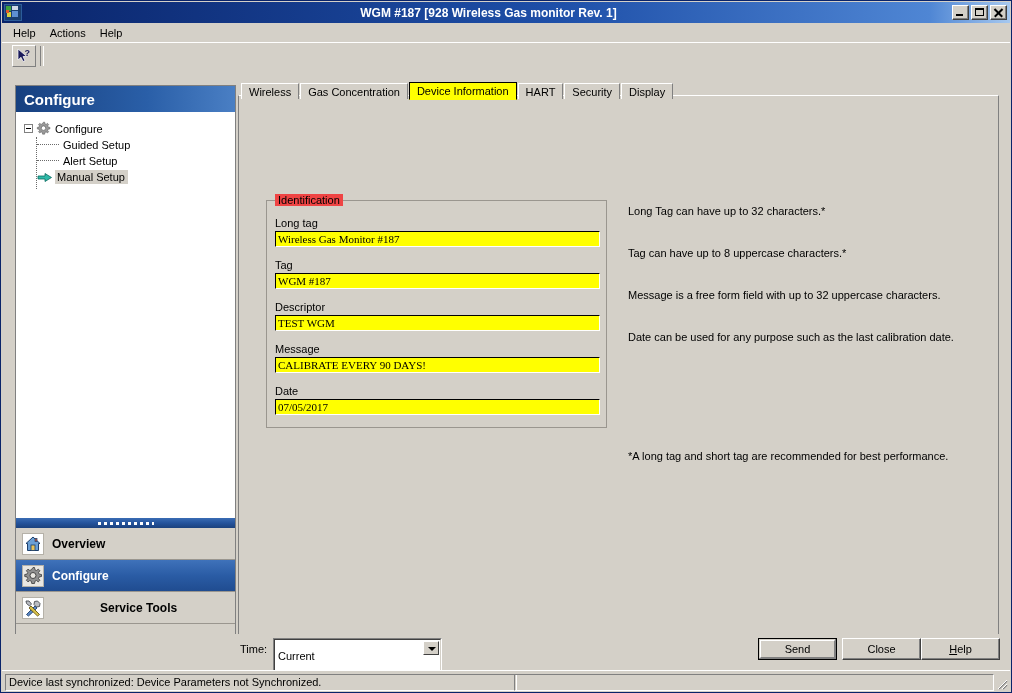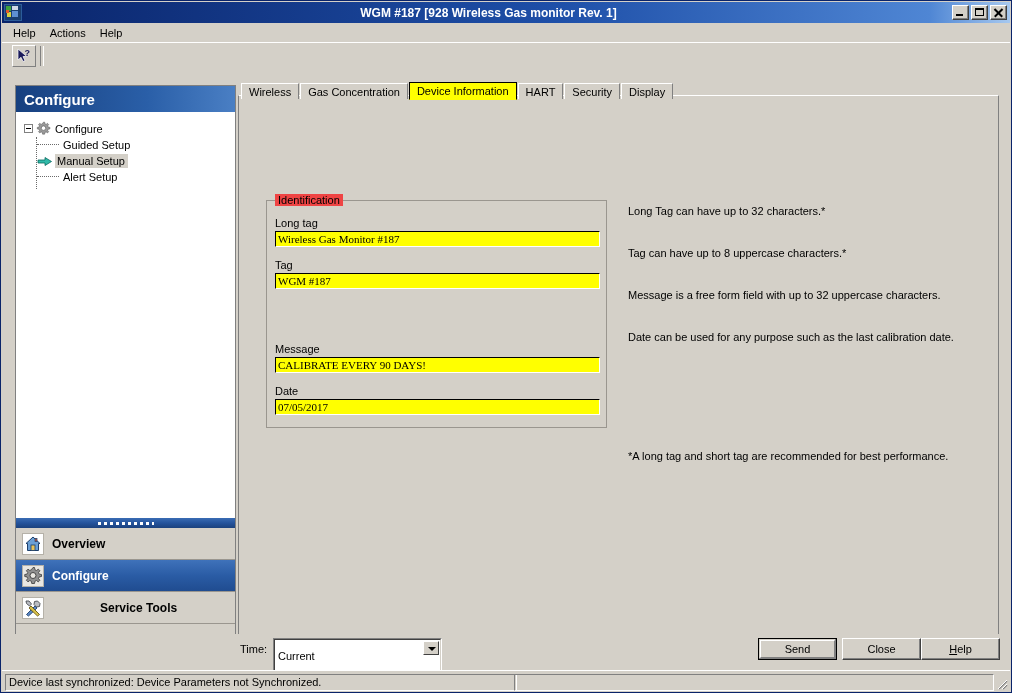--- a/index.html
+++ b/index.html
@@ -601,30 +601,30 @@
             <circle cx="8" cy="7.6" r="2.4" fill="#ffffff" stroke="#5a5a5a" stroke-width="0.7"></circle>
           </svg>
           <span class="tree-root-label">Configure</span>
         </div>
 
         <div class="tree-child">
           <span class="dashline"></span>
           <span class="lbl">Guided Setup</span>
         </div>
 
+        <div class="tree-child">
+          <span class="dashline"></span>
+          <span class="lbl">Alert Setup</span>
+        </div>
+
         <div class="tree-child selected">
           <svg class="arrow-ico" viewBox="0 0 16 11">
             <path d="M1,4 L8,4 L8,1.5 L14.5,5.5 L8,9.5 L8,7 L1,7 Z" fill="#2fb9a8" stroke="#0a6a60" stroke-width="0.8" stroke-linejoin="round"></path>
           </svg>
           <span class="lbl">Manual Setup</span>
-        </div>
-
-        <div class="tree-child">
-          <span class="dashline"></span>
-          <span class="lbl">Alert Setup</span>
         </div>
       </div>
 
       <div id="nav-splitter">
         <span class="grip"></span>
       </div>
 
       <div class="nav-btn" id="nav-btn-overview">
         <span class="nb-ico">
           <svg width="20" height="20" viewBox="0 0 20 20">
@@ -684,20 +684,24 @@
         <div class="field" id="f-longtag">
           <span class="field-label">Long tag</span>
           <input class="field-input" type="text" value="Wireless Gas Monitor #187" style="">
         </div>
 
         <div class="field" id="f-tag">
           <span class="field-label">Tag</span>
           <input class="field-input" type="text" value="WGM #187" style="">
         </div>
 
+        <div class="field" id="f-desc">
+          <span class="field-label">Descriptor</span>
+          <input class="field-input" type="text" value="TEST WGM" style="">
+        </div>
 
         <div class="field" id="f-msg">
           <span class="field-label">Message</span>
           <input class="field-input" type="text" value="CALIBRATE EVERY 90 DAYS!" style="">
         </div>
 
         <div class="field" id="f-date">
           <span class="field-label">Date</span>
           <input class="field-input" type="text" value="07/05/2017" style="">
         </div>

